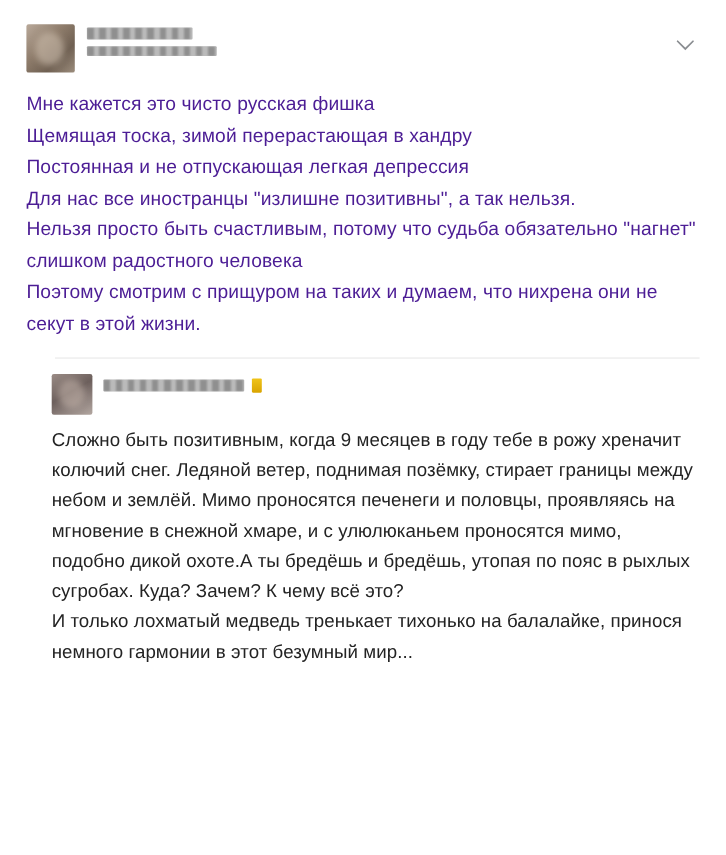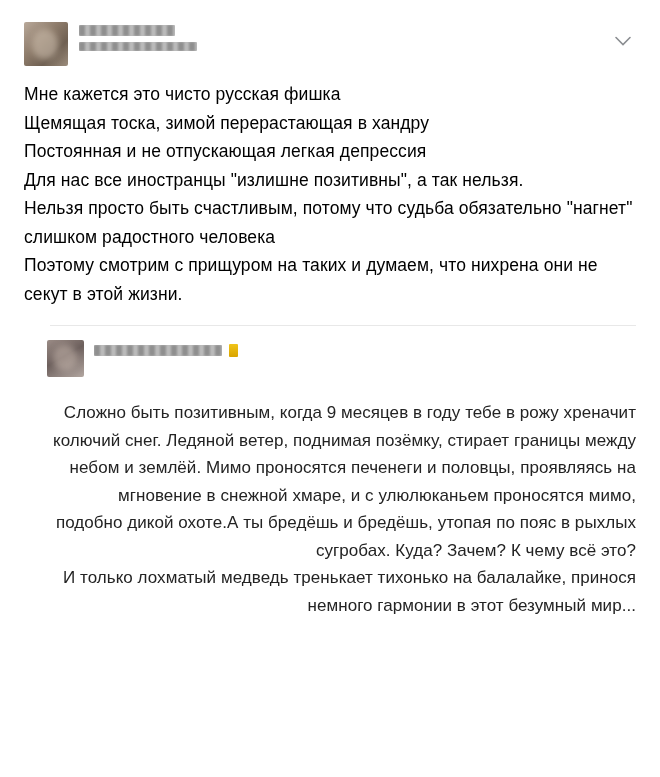--- a/index.html
+++ b/index.html
@@ -92,21 +92,21 @@
     width: 22px;
     height: 22px;
     color: #8a8d91;
     cursor: pointer;
   }
 
   .post-body {
     margin-top: 14px;
     font-size: 17.5px;
     line-height: 28.5px;
-    color: #000000;
+    color: #4c1d95;
     letter-spacing: 0.1px;
   }
   .post-body p {
     margin: 0;
   }
 
   .divider {
     margin: 17px 24px 0 50px;
     height: 1px;
     background: #e8e8e8;
@@ -152,26 +152,25 @@
   }
   .badge-icon {
     width: 9px;
     height: 13px;
     margin-left: 7px;
     background: linear-gradient(180deg, #f0c419 0%, #d9a400 100%);
     border-radius: 1px;
     filter: blur(0.3px);
   }
   .comment-body {
-    margin-top: 22px;
+    margin-top: 9px;
     font-size: 17px;
     line-height: 27.5px;
     color: #232323;
     letter-spacing: 0.05px;
-    text-align: right;
   }
   .comment-body p {
     margin: 0;
   }
 </style>
 </head>
 <body>
 
 <div class="page">
 

